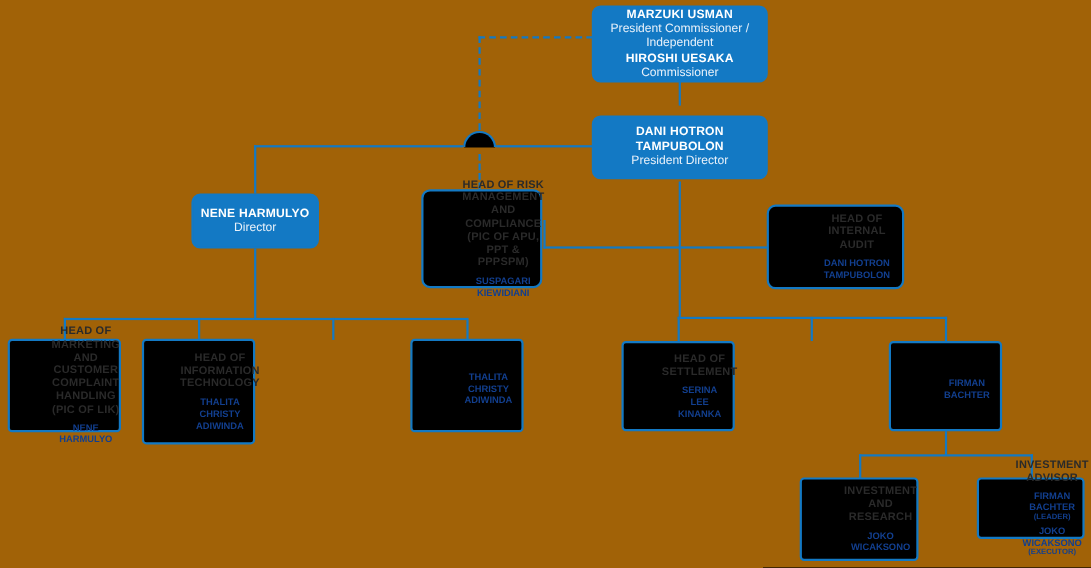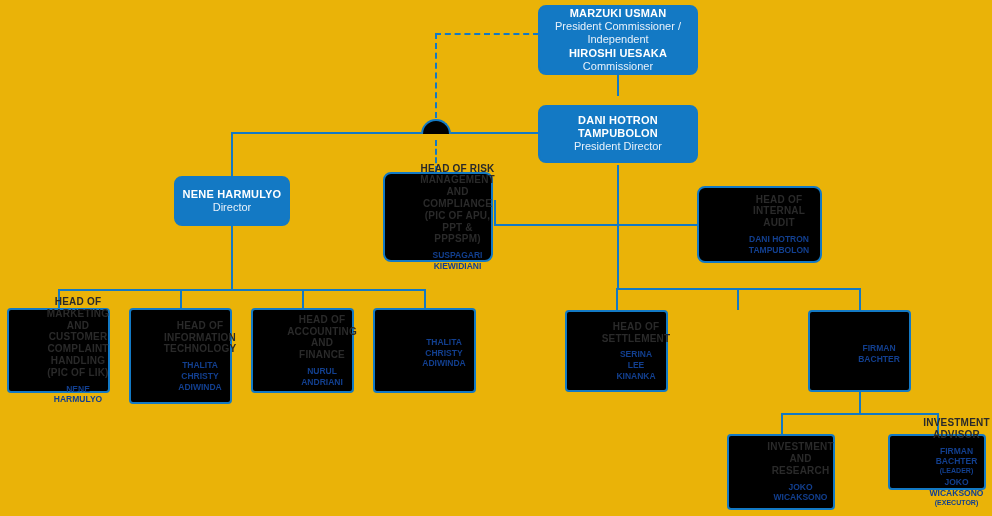--- a/index.html
+++ b/index.html
@@ -5,21 +5,21 @@
   * { box-sizing: border-box; margin: 0; padding: 0; }
   html, body {
     width: 992px; height: 516px;
     background: #000000;
     font-family: "Liberation Sans", sans-serif;
     overflow: hidden;
   }
   #chart {
     position: relative;
     width: 992px; height: 516px;
-    background: #eab308;
+    background: #a16207;
   }
 
   
   .ln { position: absolute; background: #1379c4; }
   .ln.h { height: 2px; }
   .ln.v { width: 2px; }
   .dash-v {
     position: absolute; width: 0; border-left: 2px dashed #1379c4;
   }
   .dash-h {
@@ -145,24 +145,20 @@
   <div class="node outline outline-sq" style="left:7px; top:308px; width:103px; height:85px;">
     <div class="t-main">HEAD OF MARKETING AND CUSTOMER COMPLAINT HANDLING (PIC OF LIK)</div>
     <div class="t-name">NENE HARMULYO</div>
   </div>
 
   <div class="node outline outline-sq" style="left:129px; top:308px; width:103px; height:96px;">
     <div class="t-main">HEAD OF INFORMATION TECHNOLOGY</div>
     <div class="t-name">THALITA CHRISTY ADIWINDA</div>
   </div>
 
-  <div class="node outline outline-sq" style="left:251px; top:308px; width:103px; height:85px;">
-    <div class="t-main">HEAD OF ACCOUNTING AND FINANCE</div>
-    <div class="t-name">NURUL ANDRIANI</div>
-  </div>
 
   <div class="node outline outline-sq" style="left:373px; top:308px; width:103px; height:85px;">
     <div class="t-name">THALITA CHRISTY ADIWINDA</div>
   </div>
 
   <div class="node outline outline-sq" style="left:565px; top:310px; width:103px; height:82px;">
     <div class="t-main">HEAD OF SETTLEMENT</div>
     <div class="t-name">SERINA LEE KINANKA</div>
   </div>
 

